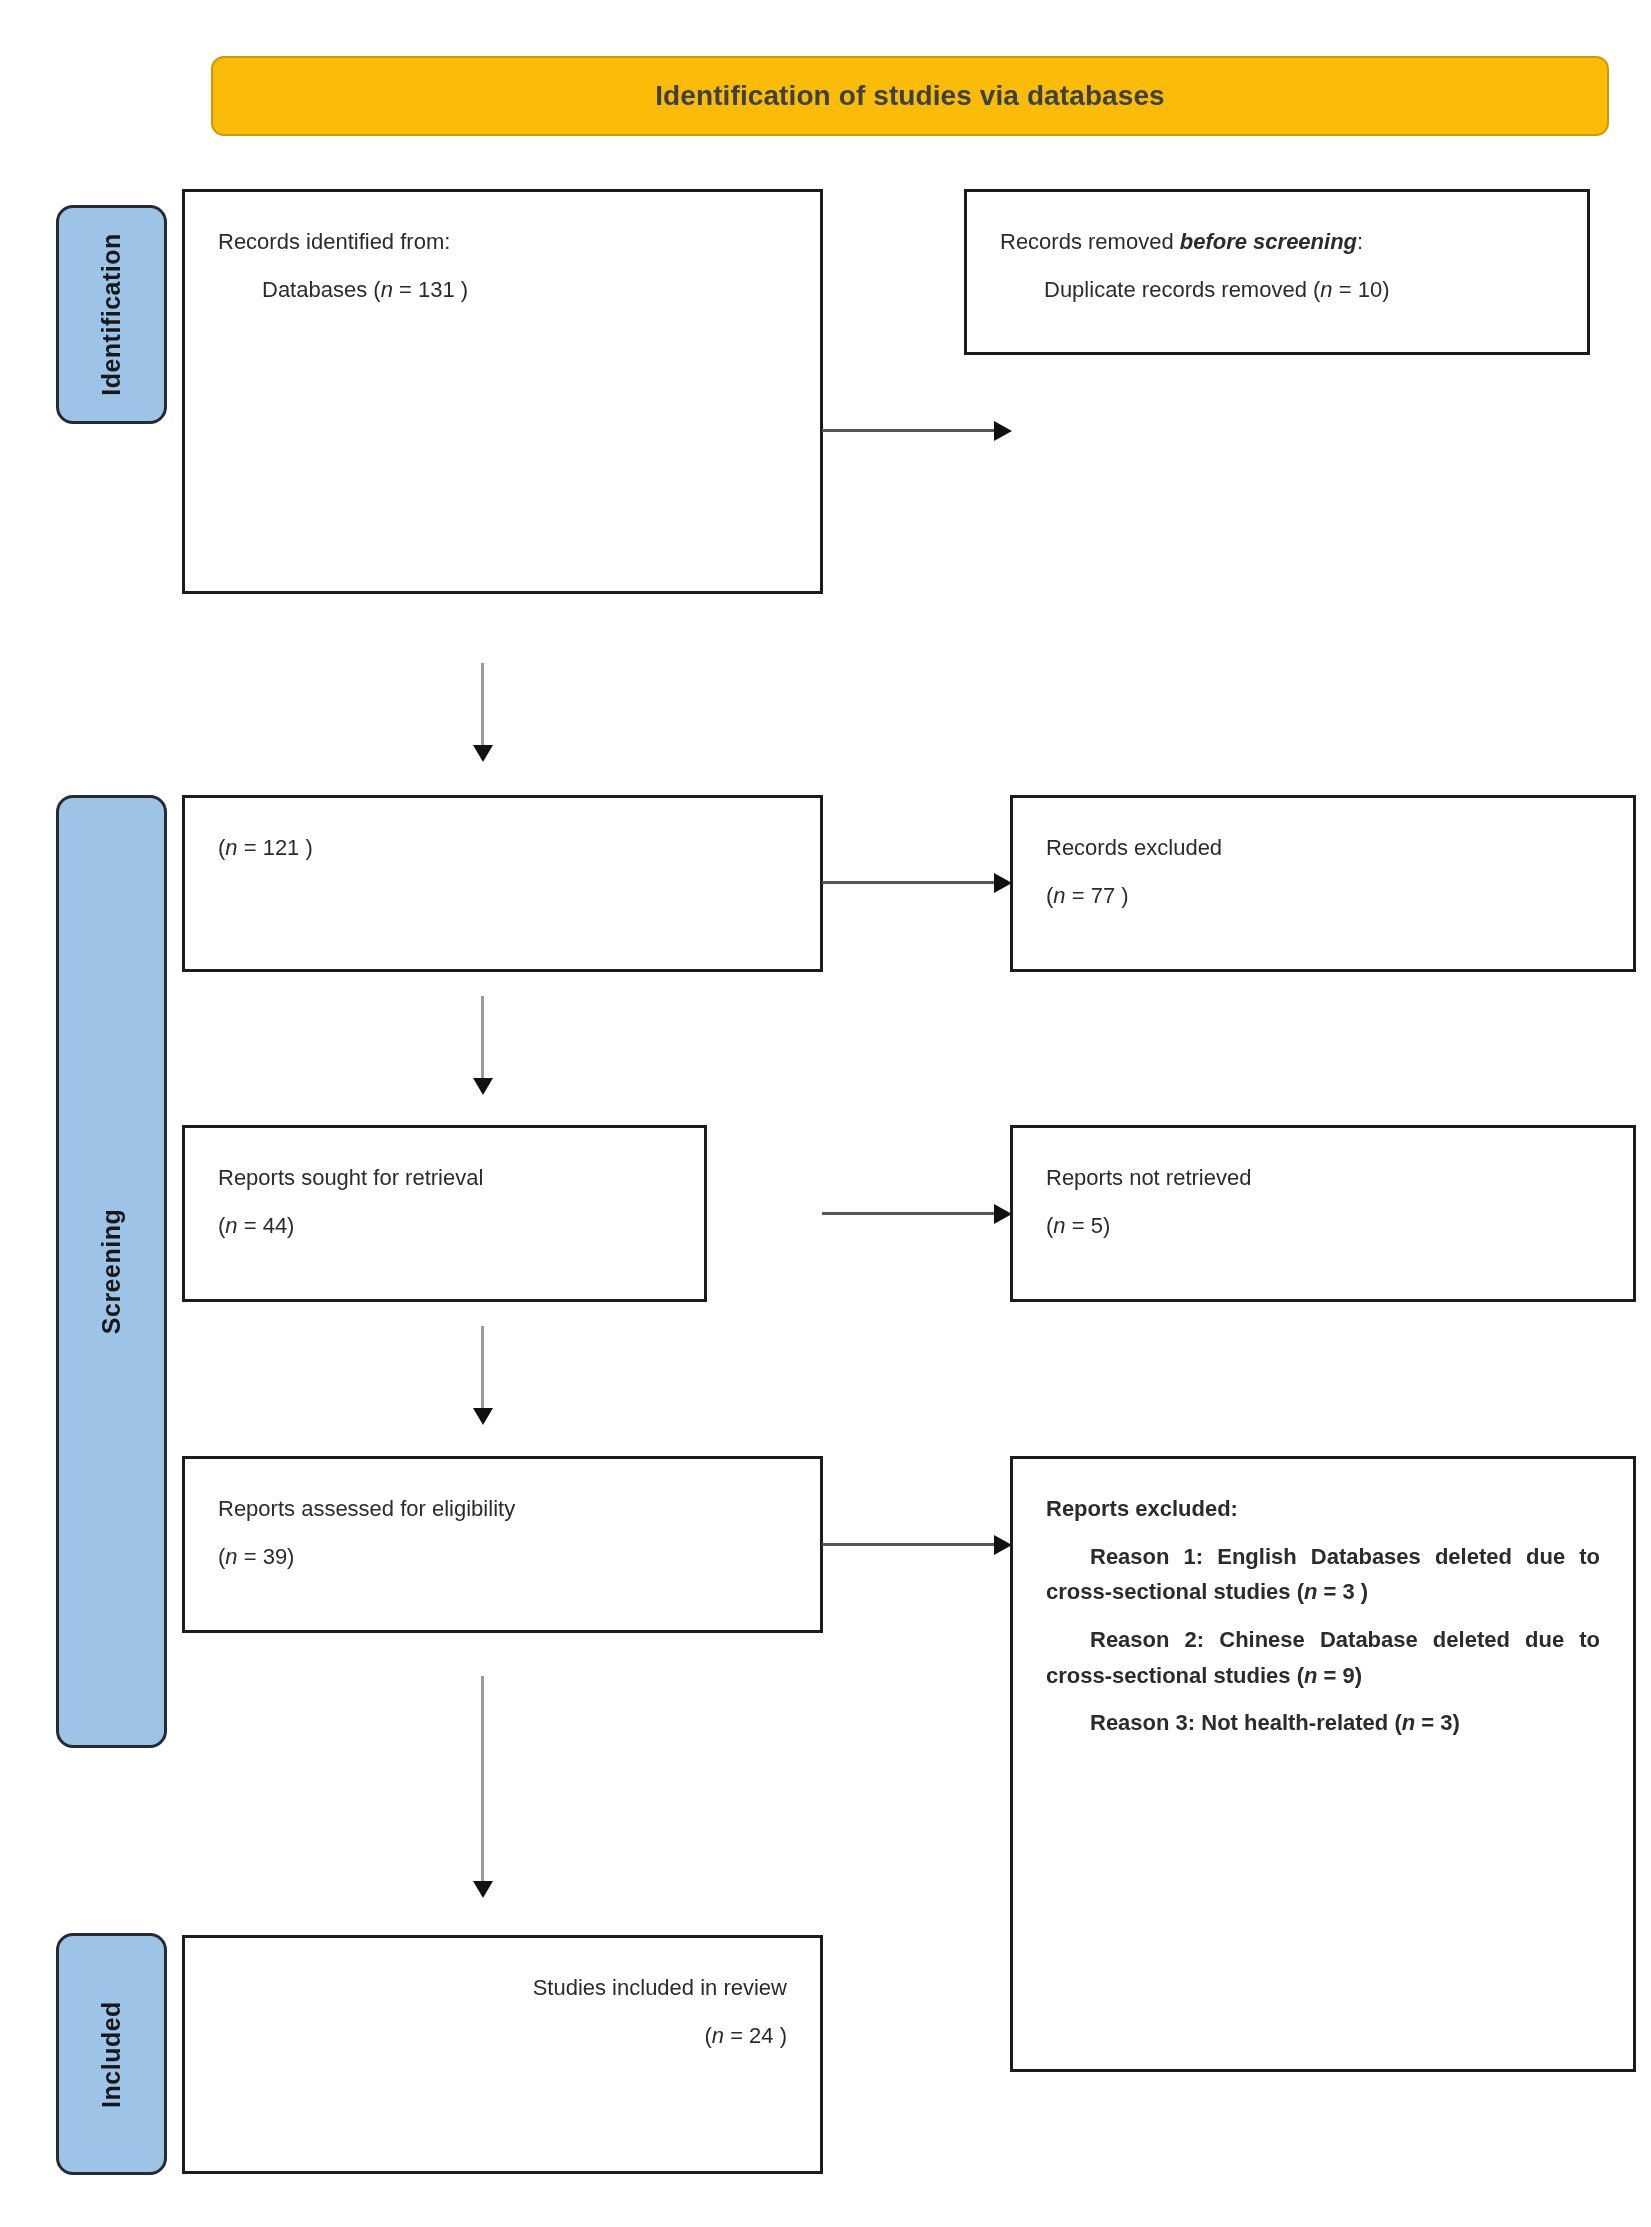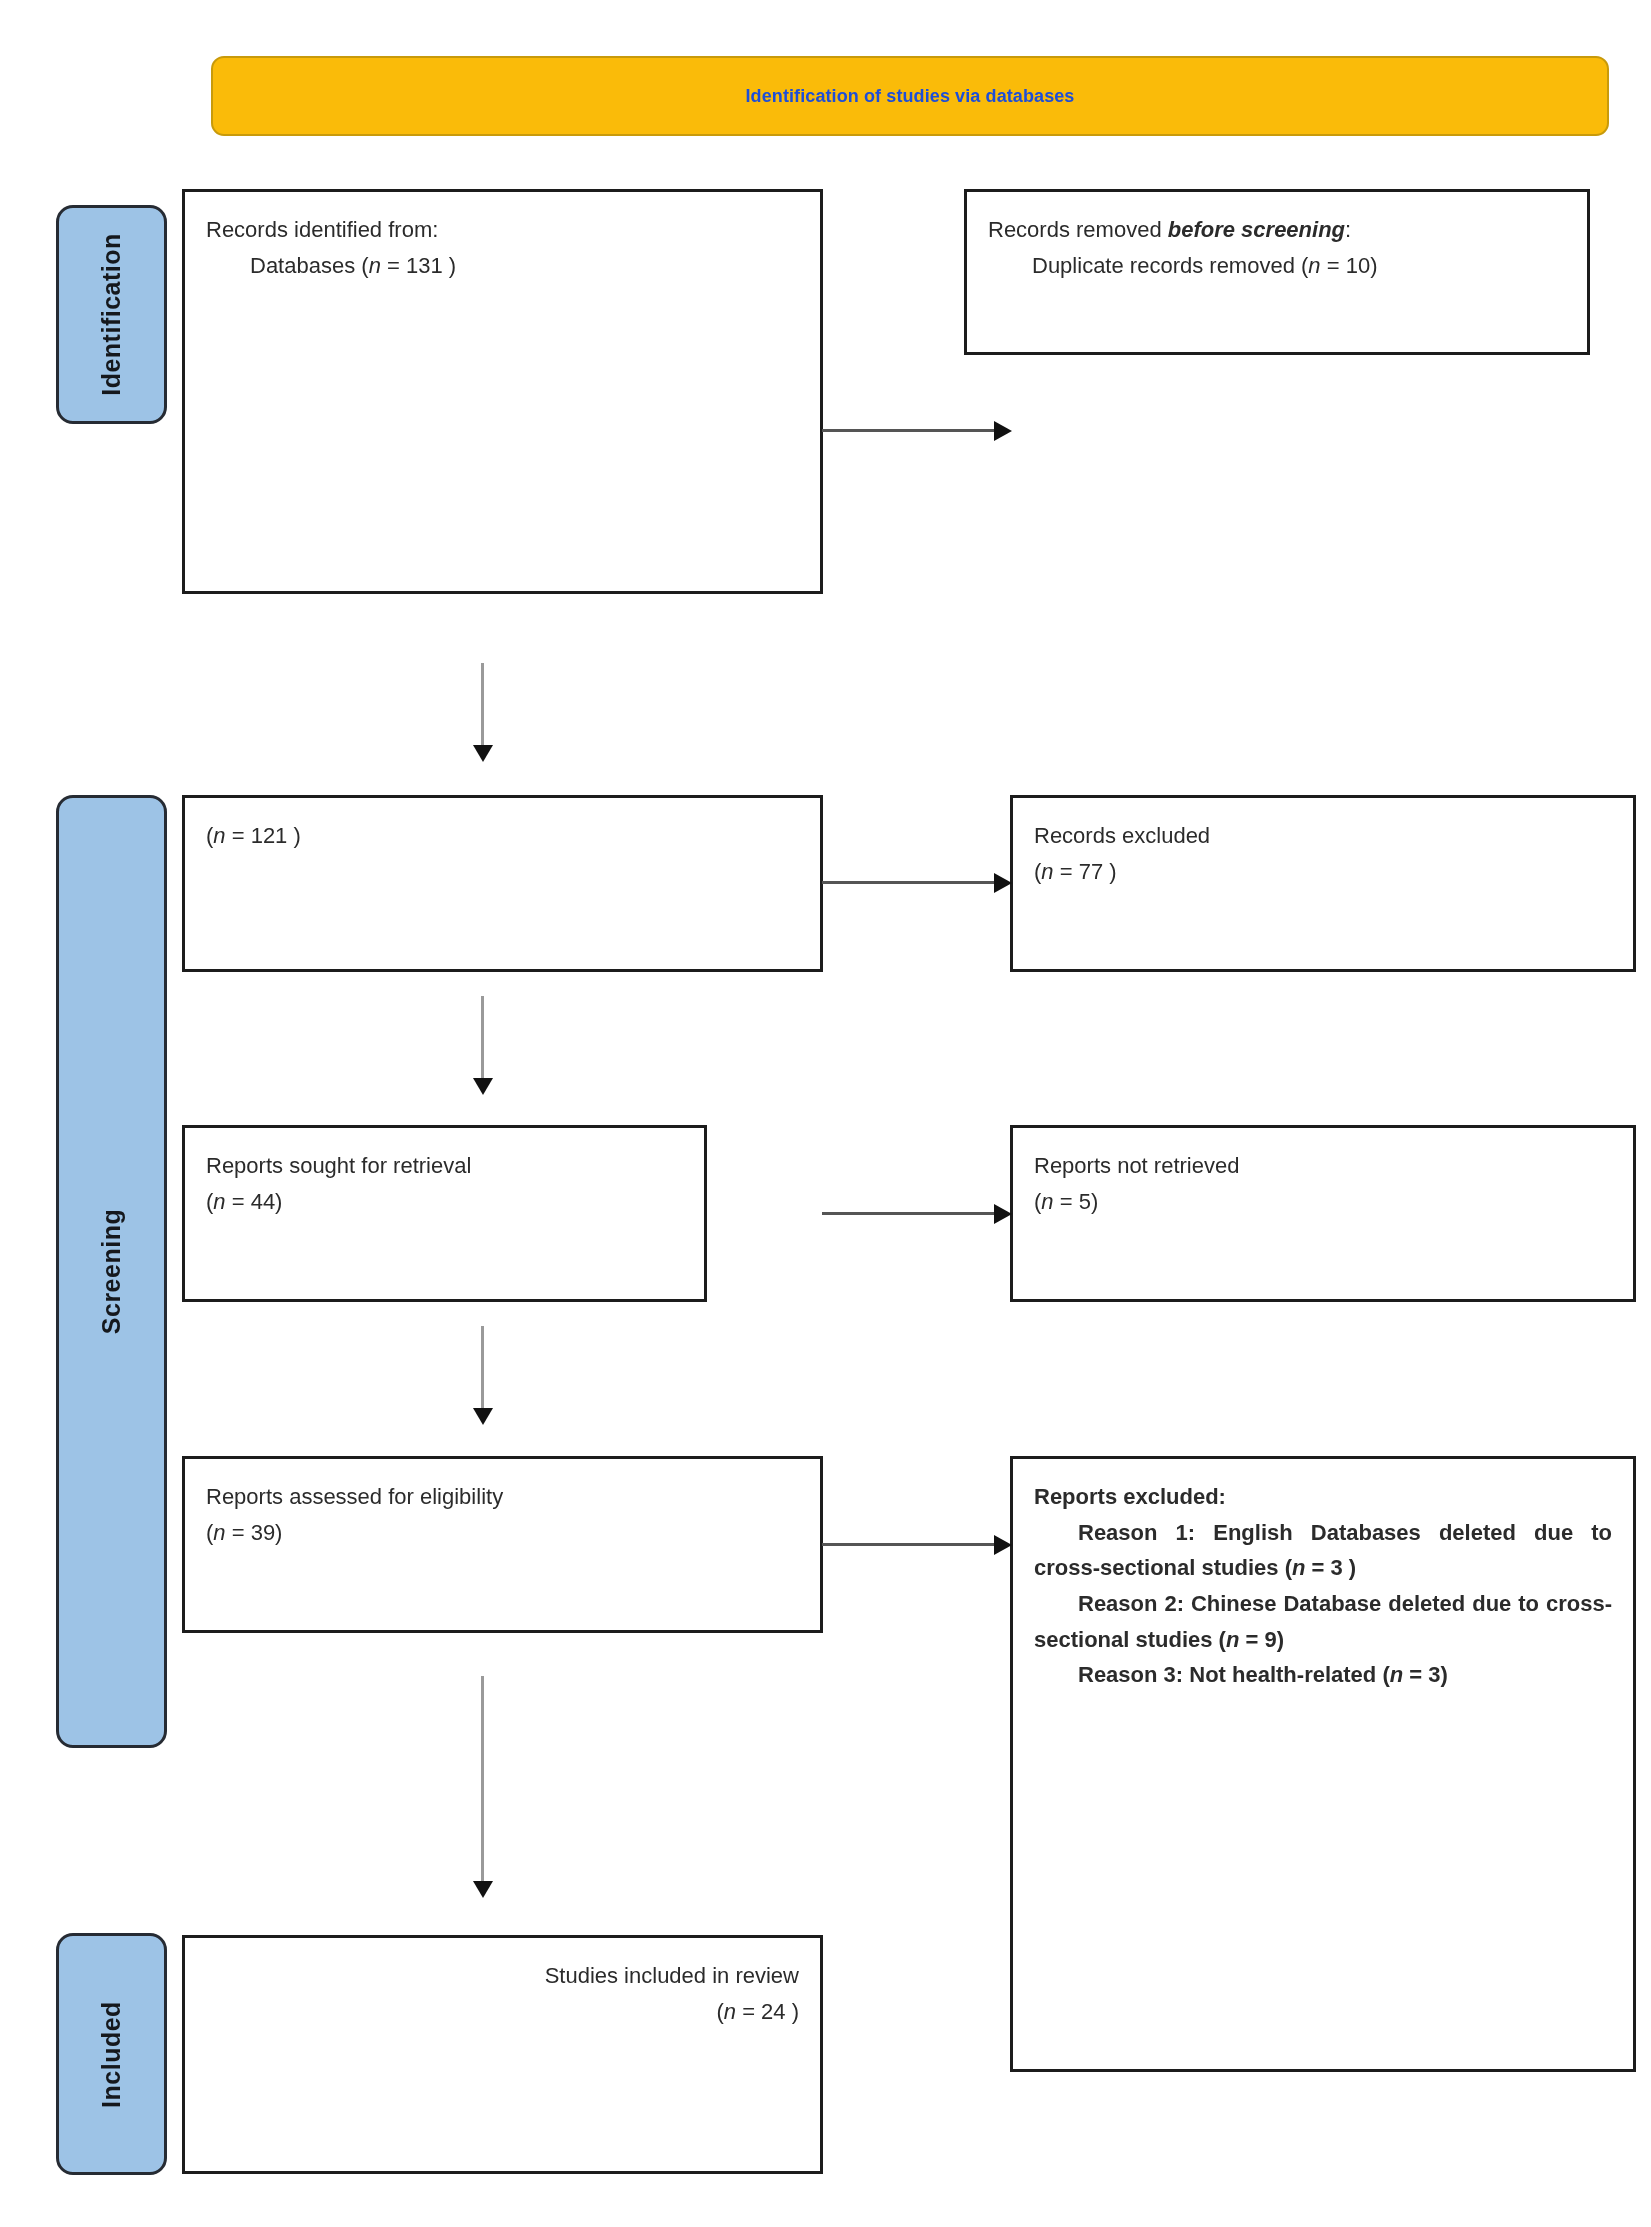--- a/index.html
+++ b/index.html
@@ -30,23 +30,23 @@
     height: 80px;
     background: #FABB09;
     border: 2.5px solid #C89A0B;
     border-radius: 13px;
     box-sizing: border-box;
     display: flex;
     align-items: center;
     justify-content: center;
   }
   .banner-text {
-    font-size: 18px;
+    font-size: 28px;
     font-weight: bold;
-    color: #1d4ed8;
+    color: #404040;
     letter-spacing: 0.1px;
     text-align: right;
   }
 
   
   .stage {
     position: absolute;
     left: 56px;
     width: 111px;
     background: #9DC3E6;
@@ -71,21 +71,21 @@
 
   
   .box {
     position: absolute;
     background: #ffffff;
     border: 3px solid #1c1c1c;
     box-sizing: border-box;
     padding: 20px 21px 15px 21px;
   }
   .box p {
-    margin: 0;
+    margin: 12px;
     font-size: 22px;
     line-height: 1.62;
     color: #2b2b2b;
   }
   .box p.justify {
     text-align: justify;
     text-align-last: left;
   }
   .box p.indent {
     text-indent: 44px;

